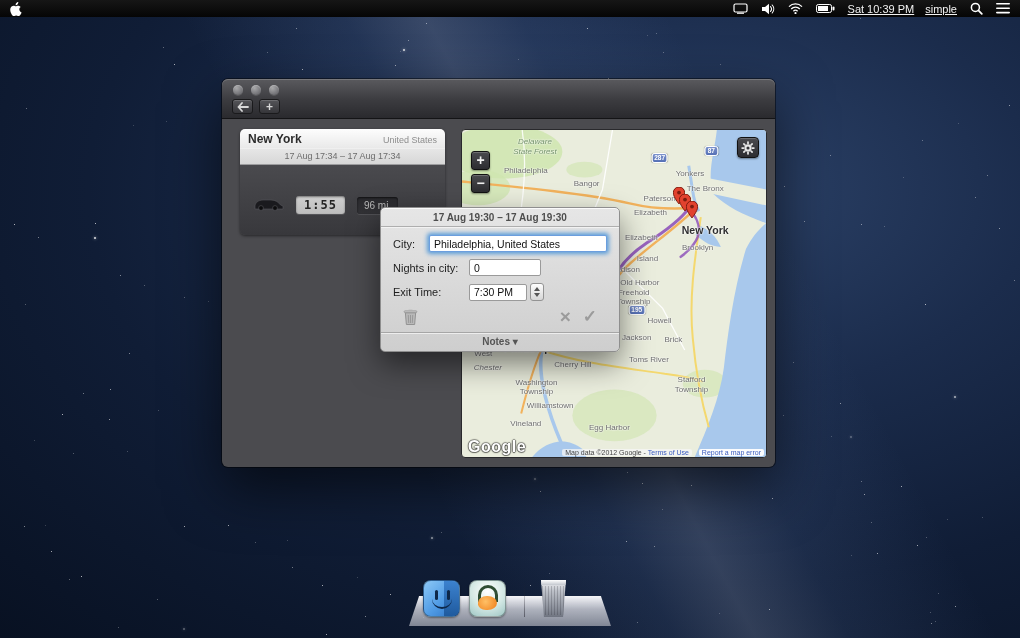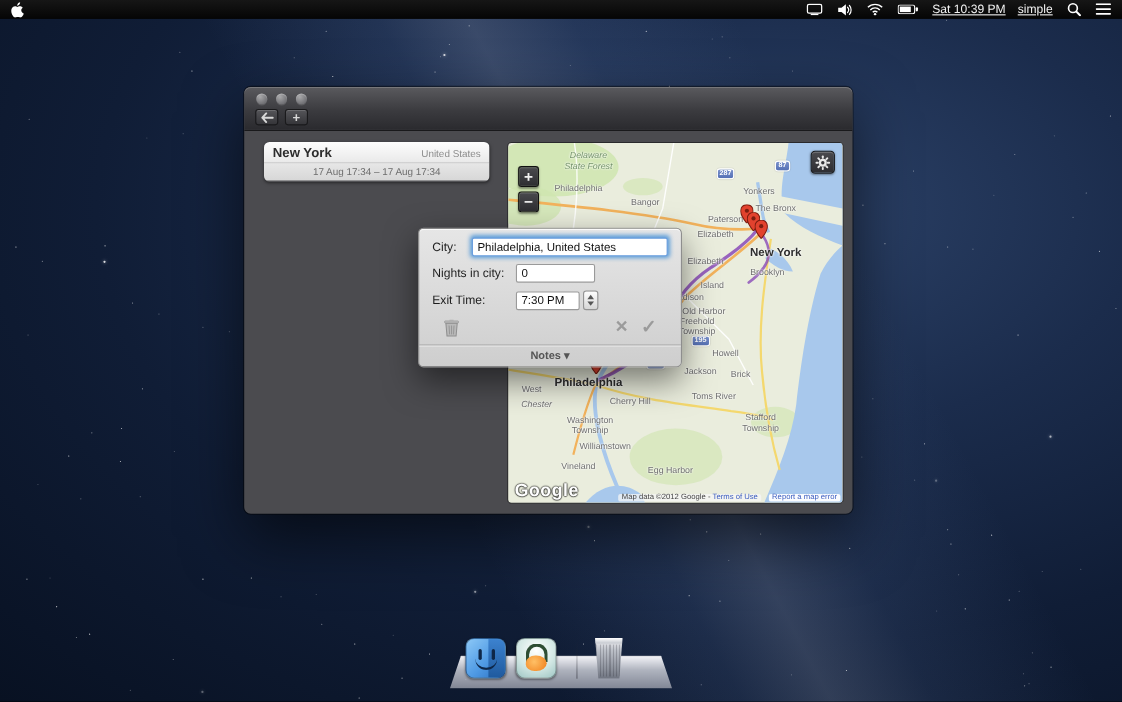--- a/index.html
+++ b/index.html
@@ -472,20 +472,31 @@
 
       <div class="win-content">
 
         <div class="left-panel">
           <div class="trip-card">
             <div class="card-head">
               <span class="card-city">New York</span>
               <span class="card-country">United States</span>
             </div>
             <div class="card-dates">17 Aug 17:34 – 17 Aug 17:34</div>
+            <div class="card-body">
+              <span>
+                <svg width="32" height="15" viewBox="0 0 32 15">
+                    <path d="M3 10c0-3 3.5-6 8-6h8c4.5 0 7.5 2.2 9.5 5l2.5 1v3H3z" fill="#1a1a1e" stroke="#55555a" stroke-width=".6"></path>
+                    <circle cx="9" cy="12" r="2.4" fill="#0c0c0e" stroke="#55555a" stroke-width=".6"></circle>
+                    <circle cx="23" cy="12" r="2.4" fill="#0c0c0e" stroke="#55555a" stroke-width=".6"></circle>
+                  </svg>
+              </span>
+              <span class="duration-box">1:55</span>
+              <span class="distance-box">96 mi.</span>
+            </div>
           </div>
         </div>
 
         <div class="map-panel">
           <svg class="map-art" viewBox="0 0 303 330" preserveAspectRatio="none">
 
             <ellipse cx="42" cy="22" rx="58" ry="27" style="fill:var(--park,#cfe5af)" opacity=".85"></ellipse>
             <ellipse cx="16" cy="58" rx="32" ry="18" style="fill:var(--park,#cfe5af)" opacity=".75"></ellipse>
             <ellipse cx="122" cy="40" rx="18" ry="8" style="fill:var(--park,#cfe5af)" opacity=".6"></ellipse>
             <ellipse cx="152" cy="288" rx="42" ry="26" style="fill:var(--park,#cfe5af)" opacity=".6"></ellipse>
@@ -595,20 +606,21 @@
 
           <div class="map-attrib">
             <span class="g-logo">Google</span>
             <span class="attrib-text"><span>Map data ©2012 Google -</span> <span class="terms">Terms of Use</span></span>
             <span class="report-chip">Report a map error</span>
           </div>
         </div>
       </div>
 
       <div class="popover">
+        <div class="pop-title">17 Aug 19:30 – 17 Aug 19:30</div>
         <div class="pop-body">
           <div class="pop-row pop-row1">
             <span class="pop-label">City:</span>
             <input class="pop-input city" value="Philadelphia, United States" style="">
           </div>
           <div class="pop-row pop-row2">
             <span class="pop-label">Nights in city:</span>
             <input class="pop-input nights" value="0" style="">
           </div>
           <div class="pop-row pop-row3">

